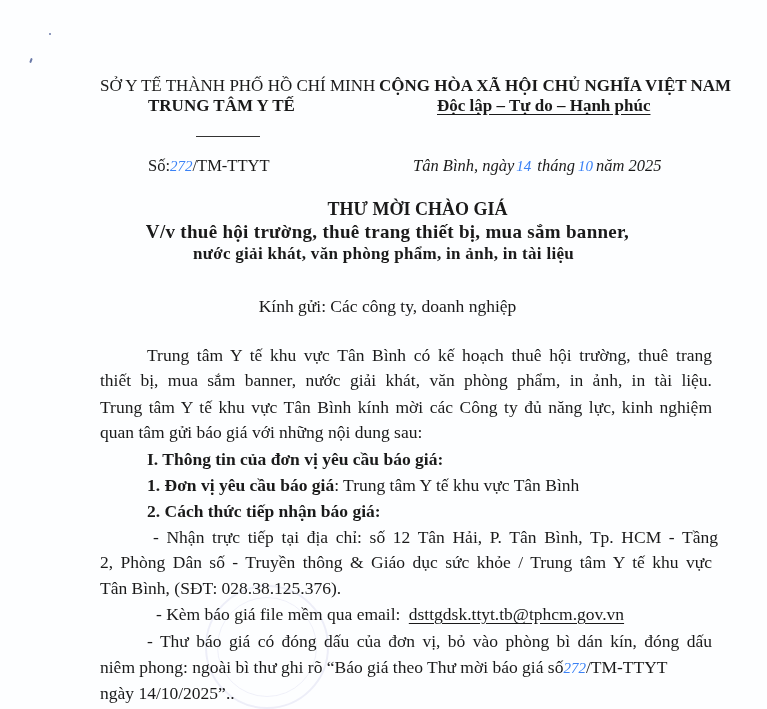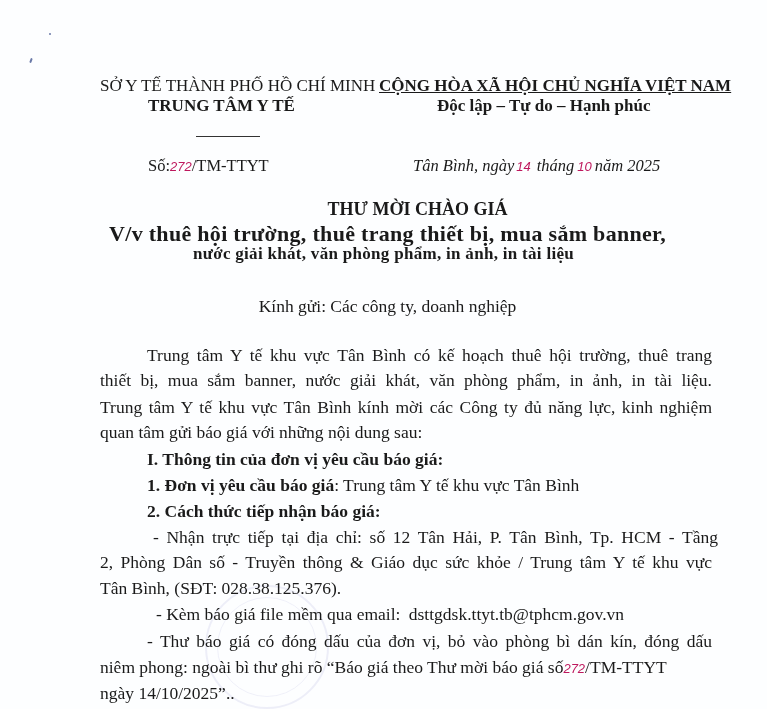--- a/index.html
+++ b/index.html
@@ -7,22 +7,22 @@
       width: 767px; height: 709px; overflow: hidden;
       background: #fdfeff;
       font-family: "Liberation Serif", "DejaVu Serif", serif;
       color: #1a1a1a;
       position: relative;
     }
     .page { position: absolute; inset: 0; }
     .abs { position: absolute; white-space: nowrap; }
     .b { font-weight: bold; }
     .i { font-style: italic; }
-    .u { text-underline-offset: 3px; }
-    .hand { color: #be185d; font-style: italic; font-family: Liberation Sans, sans-serif; font-size: 13px; }
+    .u { text-decoration: underline; text-underline-offset: 3px; }
+    .hand { color: #3b82f6; font-style: italic; font-family: Liberation Serif, serif; font-size: 15px; }
     .f17 { font-size: 17px; }
     .f16 { font-size: 16.5px; }
     .body-text { font-size: 17.5px; }
     .justify { white-space: normal; text-align: justify; text-align-last: justify; }
     .mark { position: absolute; background: #6b7aa8; border-radius: 1px; }
     .stamp {
       position: absolute; left: 205px; top: 585px; width: 120px; height: 120px;
       border: 2px solid rgba(120,120,200,0.12); border-radius: 50%;
     }
     .stamp::after {
@@ -38,33 +38,33 @@
 
   <div class="mark" style="left:49px;top:33px;width:2px;height:2px;"></div>
   <div class="mark" style="left:30px;top:58px;width:2px;height:5px;transform:rotate(20deg);"></div>
 
   <div class="stamp"></div>
 
   <div class="abs f17" style="left:100px;top:76px;">SỞ Y TẾ THÀNH PHỐ HỒ CHÍ MINH</div>
   <div class="abs f17 b" style="left:148px;top:96px;">TRUNG TÂM Y TẾ</div>
   <div class="underline-bar" style="left:196px;top:136px;width:64px;"></div>
 
-  <div class="abs f17 b" style="left:379px;top:76px;text-decoration:underline;">CỘNG HÒA XÃ HỘI CHỦ NGHĨA VIỆT NAM</div>
+  <div class="abs f17 b" style="left:379px;top:76px;">CỘNG HÒA XÃ HỘI CHỦ NGHĨA VIỆT NAM</div>
   <div class="abs f17 b u" style="left:437px;top:96px;">Độc lập – Tự do – Hạnh phúc</div>
 
   <div class="abs f16" style="left:148px;top:156px;">
     <span>Số:</span><span class="hand">272</span><span>/TM-TTYT</span>
   </div>
 
   <div class="abs f16 i" style="left:413px;top:156px;">
     <span>Tân Bình, ngày</span><span class="hand" style="margin:0 6px 0 2px;">14</span><span>tháng</span><span class="hand" style="margin:0 3px 0 3px;">10</span><span>năm 2025</span>
   </div>
 
   <div class="abs b" style="left:0;width:767px;text-align:center;top:199px;font-size:18px;padding-left:34px;">THƯ MỜI CHÀO GIÁ</div>
-  <div class="abs b" style="left:0;width:767px;text-align:center;top:221px;font-size:22px;letter-spacing:0.3px;padding-left:8px;box-sizing:border-box;">V/v thuê hội trường, thuê trang thiết bị, mua sắm banner,</div>
+  <div class="abs b" style="left:0;width:767px;text-align:center;top:221px;font-size:19px;letter-spacing:0.3px;padding-left:8px;box-sizing:border-box;">V/v thuê hội trường, thuê trang thiết bị, mua sắm banner,</div>
   <div class="abs b" style="left:0;width:767px;text-align:center;top:244px;font-size:17px;letter-spacing:0.3px;">nước giải khát, văn phòng phẩm, in ảnh, in tài liệu</div>
 
   <div class="abs body-text" style="left:0;width:767px;text-align:center;top:296px;padding-left:8px;box-sizing:border-box;">Kính gửi: Các công ty, doanh nghiệp</div>
 
   <div class="abs body-text justify" style="left:147px;width:565px;top:345px;">Trung tâm Y tế khu vực Tân Bình có kế hoạch thuê hội trường, thuê trang</div>
   <div class="abs body-text justify" style="left:100px;width:612px;top:370px;">thiết bị, mua sắm banner, nước giải khát, văn phòng phẩm, in ảnh, in tài liệu.</div>
   <div class="abs body-text justify" style="left:100px;width:612px;top:397px;">Trung tâm Y tế khu vực Tân Bình kính mời các Công ty đủ năng lực, kinh nghiệm</div>
   <div class="abs body-text" style="left:100px;top:422px;">quan tâm gửi báo giá với những nội dung sau:</div>
 
   <div class="abs body-text b" style="left:147px;top:449px;">I. Thông tin của đơn vị yêu cầu báo giá:</div>

